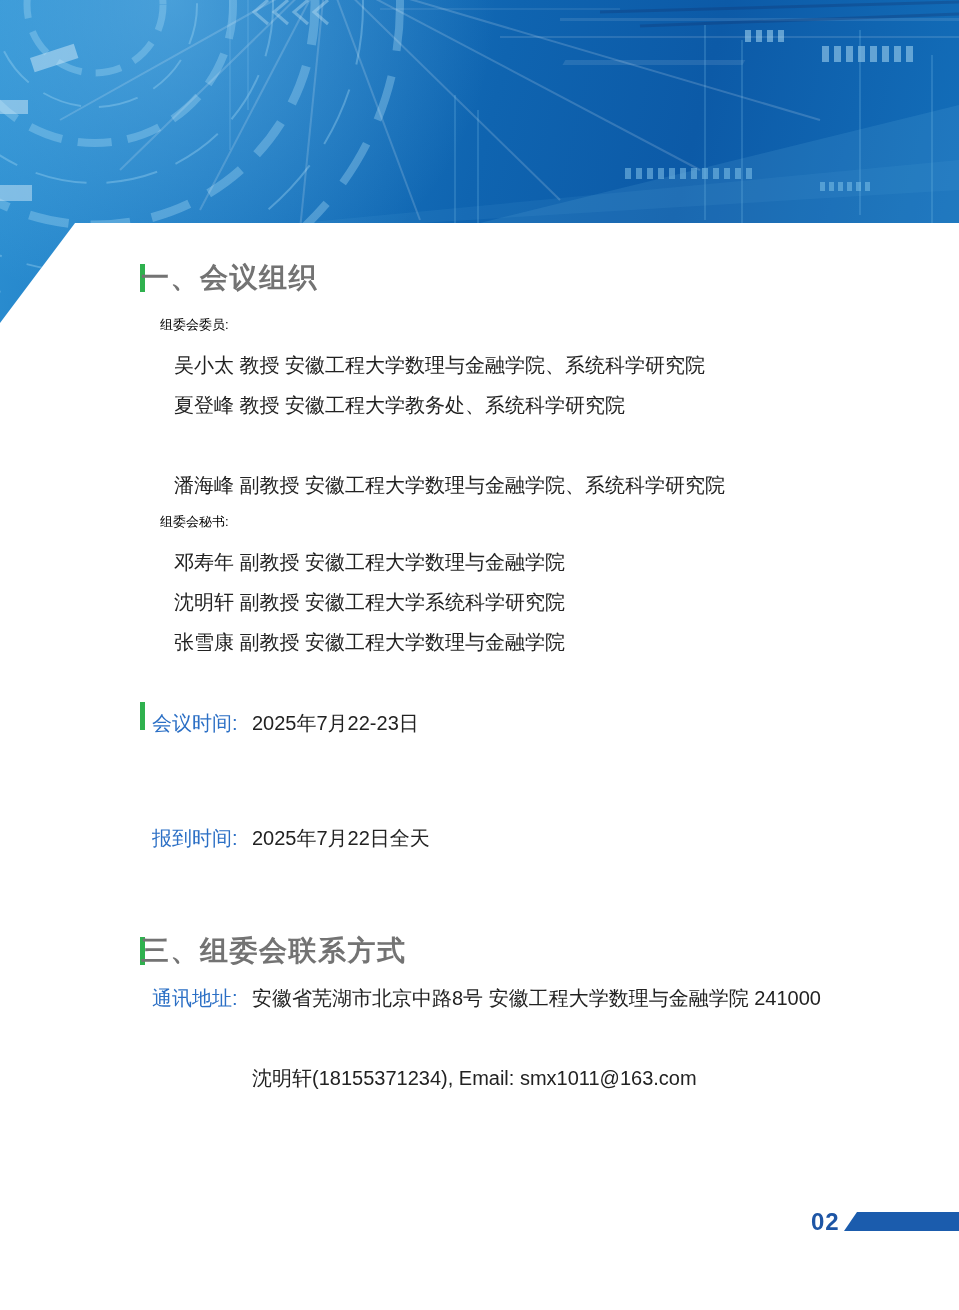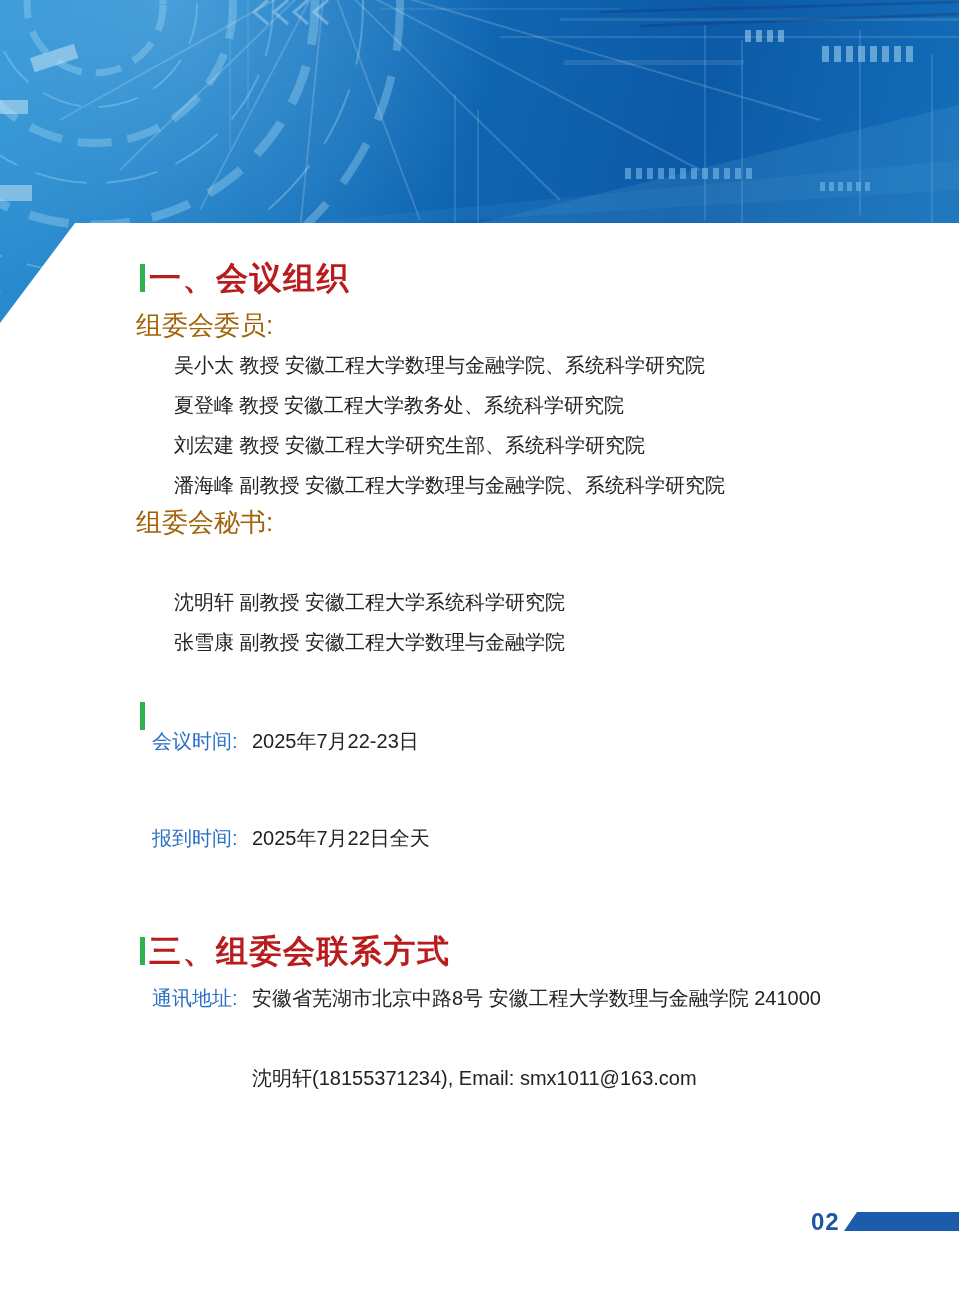--- a/index.html
+++ b/index.html
@@ -14,25 +14,25 @@
     position:absolute; left:0; top:0; width:959px; height:323px;
     background:
       radial-gradient(circle at 18% 0%, rgba(120,195,238,0.45) 0%, rgba(120,195,238,0) 38%),
       linear-gradient(104deg, #2f93d4 0%, #1b79c2 24%, #0f64b0 50%, #0c5aa7 70%, #1470bb 100%);
     clip-path: polygon(0 0, 959px 0, 959px 223px, 75px 223px, 0 323px);
   }
   .banner svg { position:absolute; left:0; top:0; }
   
   .bar-green { position:absolute; width:5px; height:28px; background:#2fb14e; }
   .sec-title {
-    position:absolute; left:149px; font-size:32px; font-weight:bold;
-    color:#b91c1c; letter-spacing:1.5px; white-space:nowrap; line-height:30px;
+    position:absolute; left:141px; font-size:28px; font-weight:bold;
+    color:#737373; letter-spacing:1.5px; white-space:nowrap; line-height:30px;
   }
   .lbl-row {
-    position:absolute; left:136px; font-size:26px; color:#a16207;
+    position:absolute; left:160px; font-size:13px; color:#000000;
     white-space:nowrap; line-height:22px;
   }
   .member-row {
     position:absolute; left:174px; font-size:20px; color:#222222;
     white-space:nowrap; line-height:22px;
   }
   .kv-row {
     position:absolute; left:152px; font-size:20px; color:#222222;
     white-space:nowrap; line-height:22px;
   }
@@ -154,31 +154,31 @@
       <polygon points="480,223 959,105 959,223" fill="#6ebce9" opacity="0.14"></polygon>
       <polygon points="300,223 959,160 959,190 420,223" fill="#5fb4e5" opacity="0.10"></polygon>
     </svg>
   </div>
 
   <div class="bar-green" style="left:140px; top:264px;"></div>
   <div class="sec-title" style="top:263px;">一、会议组织</div>
 
   <div class="lbl-row" style="top:314px;">组委会委员:</div>
   <div class="member-row" style="top:354px;">吴小太 教授 安徽工程大学数理与金融学院、系统科学研究院</div>
-  <div class="member-row" style="top:394px;font-family:Liberation Serif, serif;">夏登峰 教授 安徽工程大学教务处、系统科学研究院</div>
-  <div class="member-row" style="top:434px;">刘宏建 教授 安徽工程大学研究生部、系统科学研究院</div>
+  <div class="member-row" style="top:394px;">夏登峰 教授 安徽工程大学教务处、系统科学研究院</div>
   <div class="member-row" style="top:474px;">潘海峰 副教授 安徽工程大学数理与金融学院、系统科学研究院</div>
 
   <div class="lbl-row" style="top:511px;">组委会秘书:</div>
+  <div class="member-row" style="top:551px;">邓寿年 副教授 安徽工程大学数理与金融学院</div>
   <div class="member-row" style="top:631px;">张雪康 副教授 安徽工程大学数理与金融学院</div>
   <div class="member-row" style="top:591px;">沈明轩 副教授 安徽工程大学系统科学研究院</div>
 
   <div class="bar-green" style="left:140px; top:702px;"></div>
 
-  <div class="kv-row" style="top:730px;">
+  <div class="kv-row" style="top:712px;">
     <span class="lbl">会议时间:</span><span>2025年7月22-23日</span>
   </div>
   <div class="kv-row" style="top:827px;">
     <span class="lbl">报到时间:</span><span>2025年7月22日全天</span>
   </div>
 
   <div class="bar-green" style="left:140px; top:937px;"></div>
   <div class="sec-title" style="top:936px;">三、组委会联系方式</div>
 
   <div class="kv-row" style="top:987px;">

